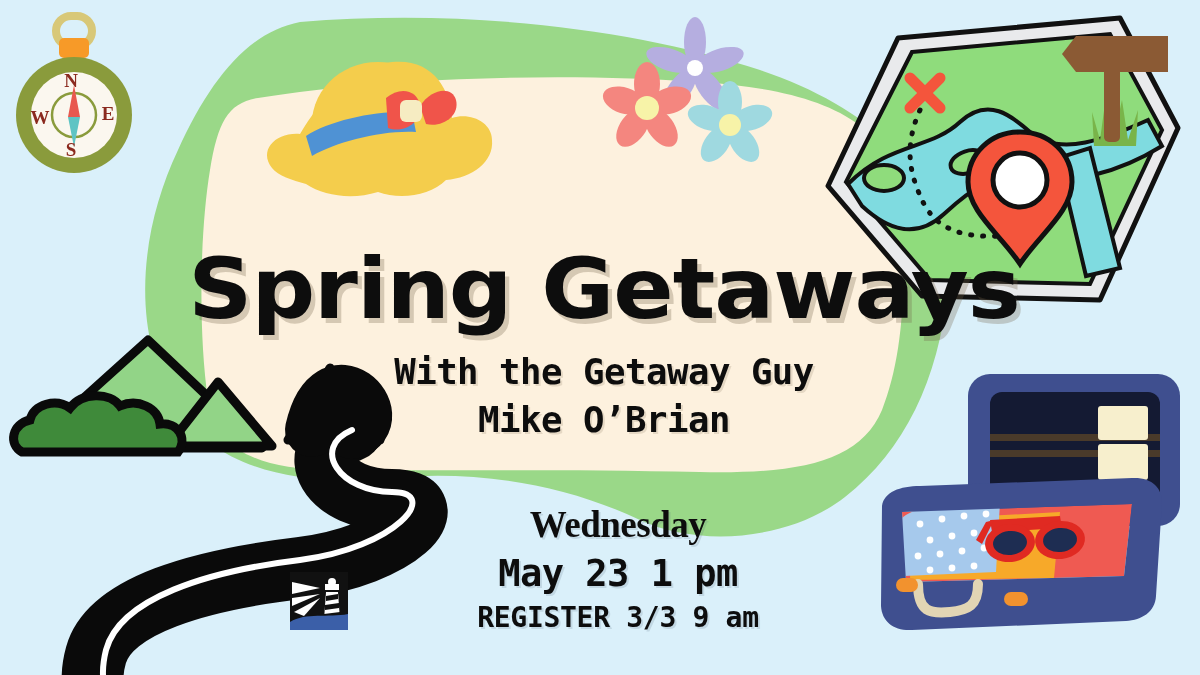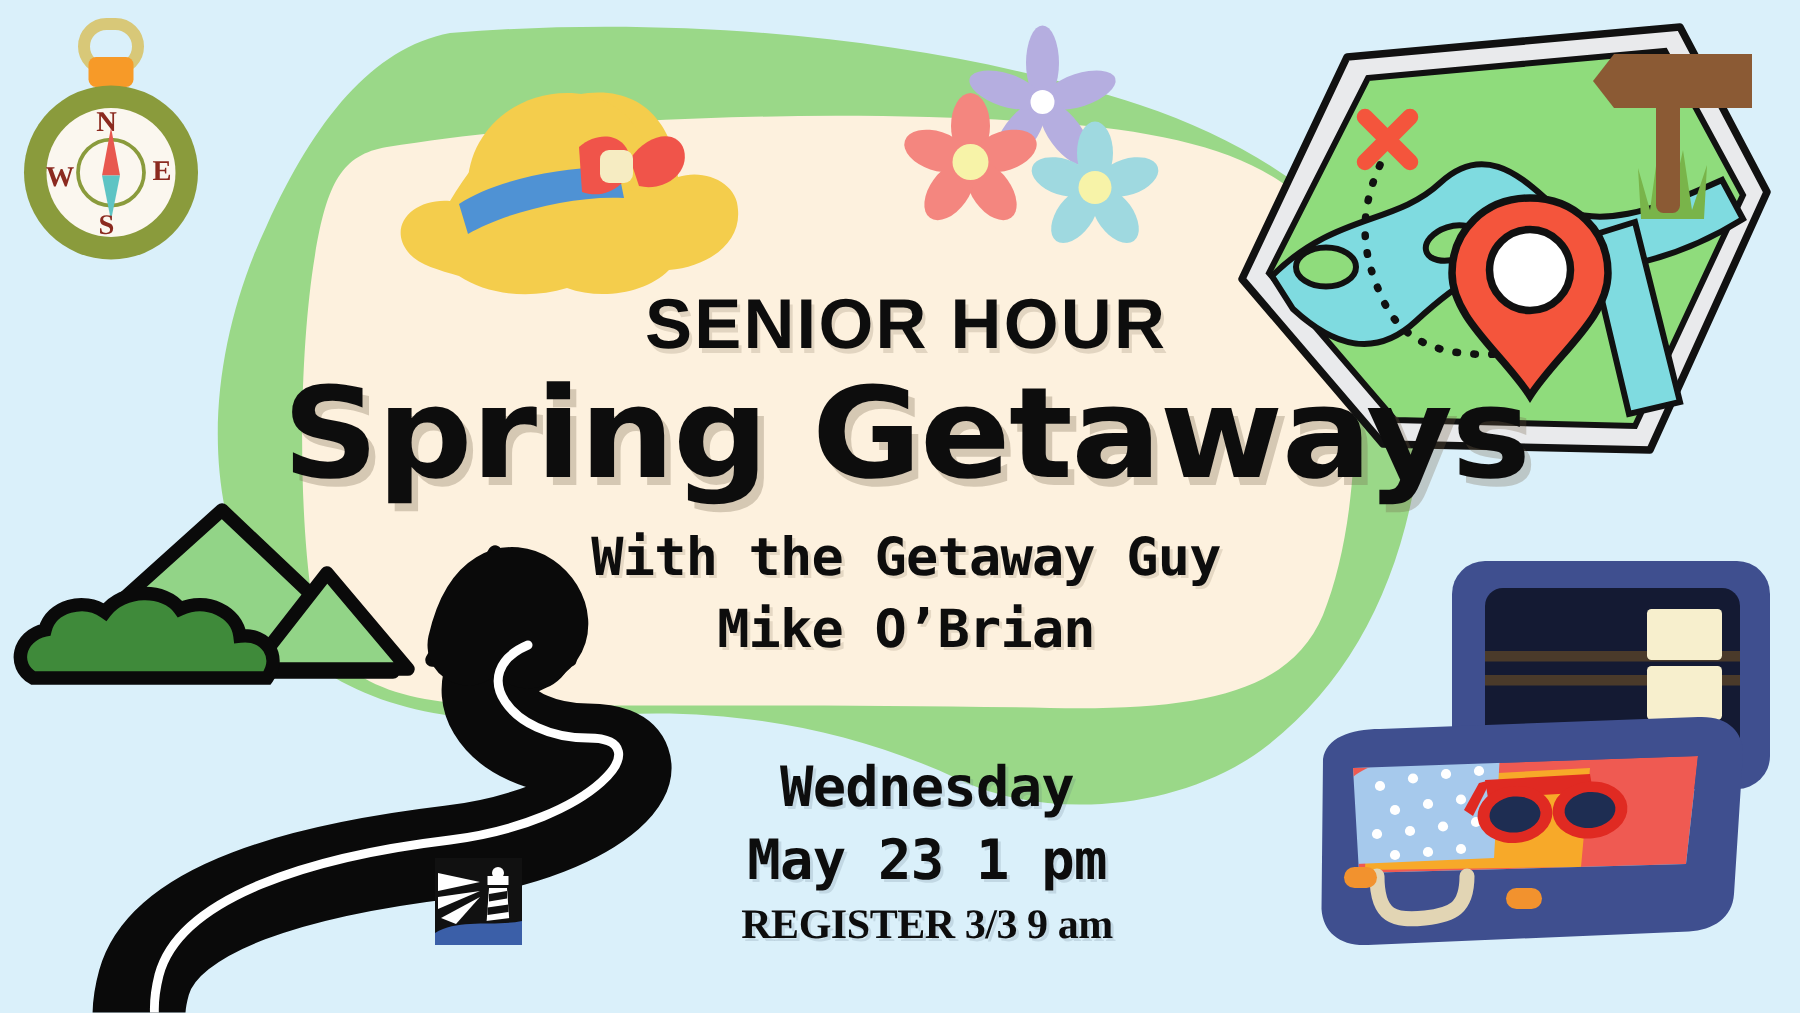--- a/index.html
+++ b/index.html
@@ -256,27 +256,26 @@
       </g>
       <g fill="#111111">
         <polygon points="36,24 48,22 48,27 36,29"></polygon>
         <polygon points="35,33 49,31 49,36 35,38"></polygon>
         <polygon points="34,42 50,40 50,45 34,47"></polygon>
       </g>
       <path fill="#3b5fa8" d="M0,50 C16,40 38,46 58,42 L58,58 L0,58 Z"></path>
     </g>
   </svg>
 
-  <div class="txt" id="kicker">SENIOR HOUR</div>
 
   <div class="txt" id="title">Spring Getaways</div>
 
   <div class="txt" id="pres1">With the Getaway Guy</div>
 
   <div class="txt" id="pres2">Mike O’Brian</div>
 
   <div class="datecol" style="top:0;left:460px;">
-    <div class="txt" id="d1" style="left:0;width:320px;">Wednesday</div>
+    <div class="txt" id="d1" style="left:0;width:320px;font-family:Liberation Serif, serif;">Wednesday</div>
     <div class="txt" id="d2" style="left:0;width:320px;">May 23  1 pm</div>
-    <div class="txt" id="d3" style="left:0;width:320px;font-family:Liberation Serif, serif;">REGISTER 3/3  9 am</div>
+    <div class="txt" id="d3" style="left:0;width:320px;">REGISTER 3/3  9 am</div>
   </div>
 
 </div>
 
 </body></html>

